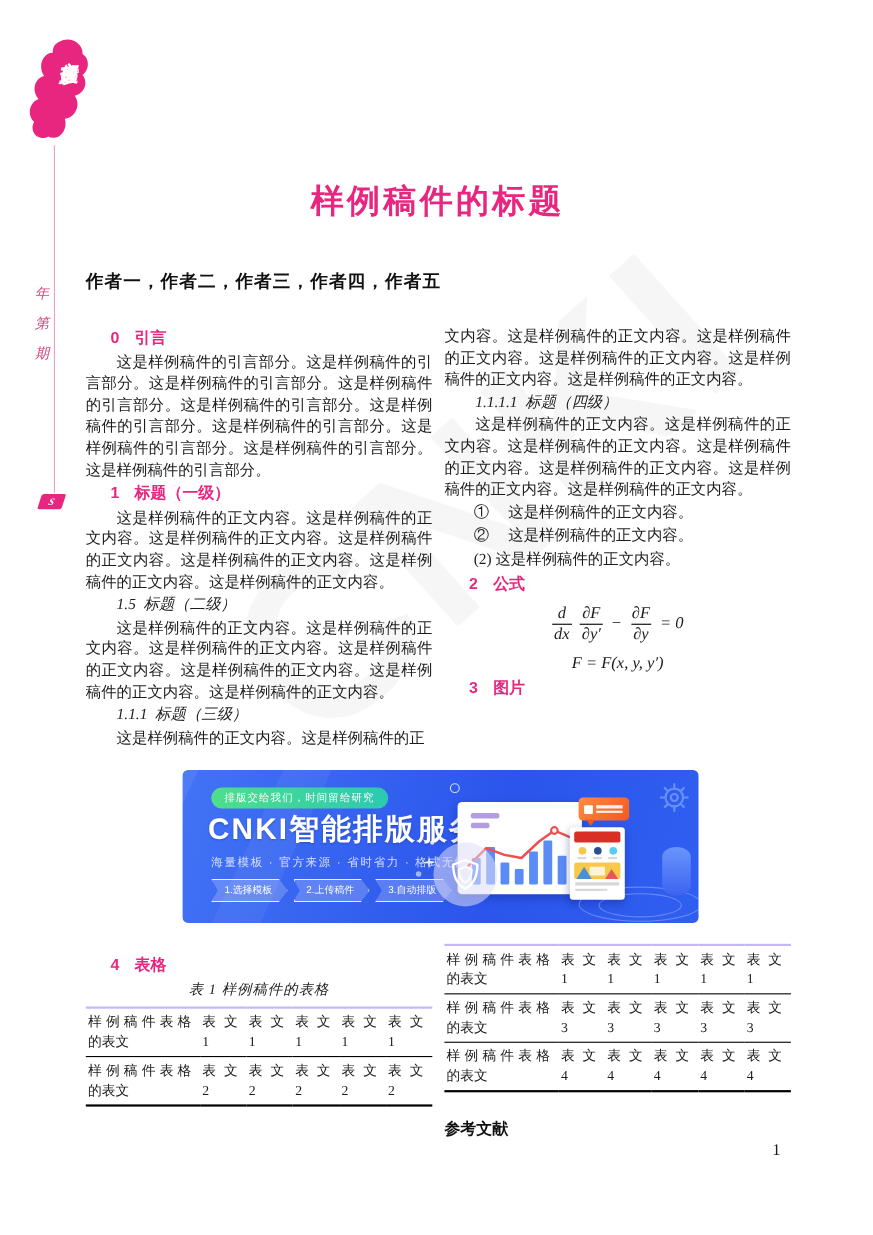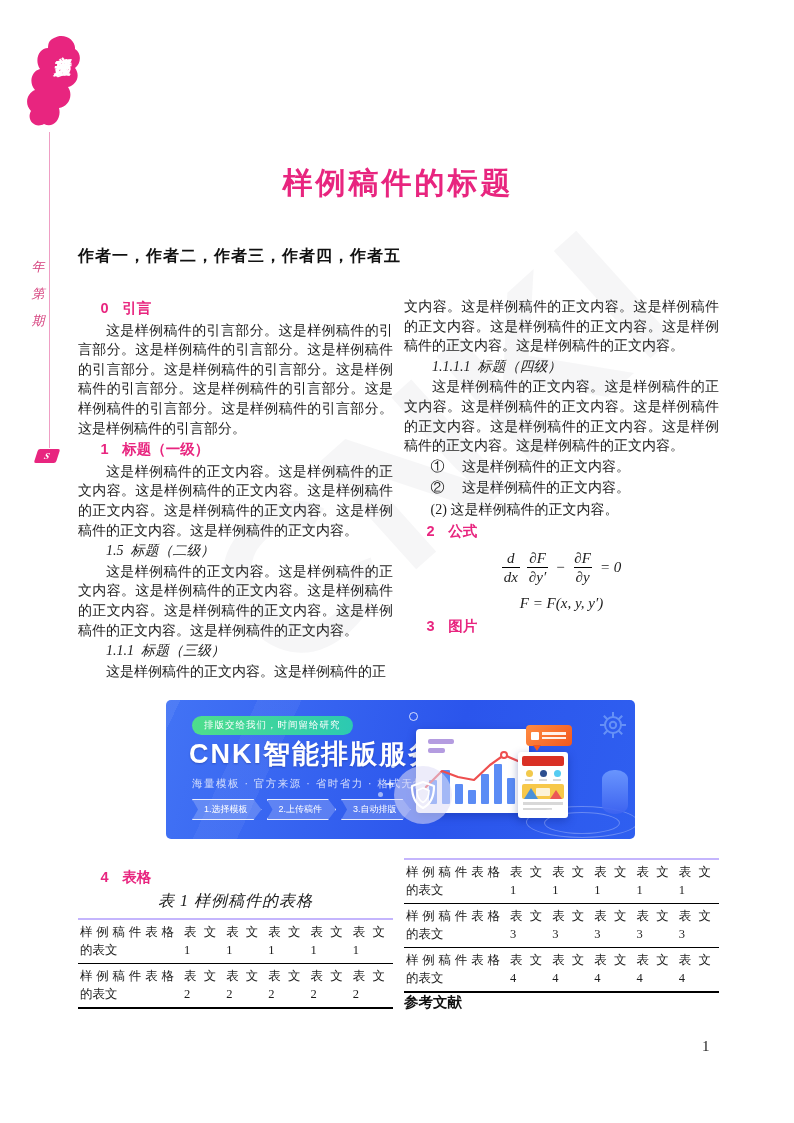--- a/index.html
+++ b/index.html
@@ -117,28 +117,28 @@
   .dot1{left:243px;top:12px;width:7px;height:7px;border:1.5px solid rgba(255,255,255,0.8);}
   .dot2{left:225px;top:64px;width:4px;height:4px;background:rgba(255,255,255,0.8);}
   .dot3{left:212px;top:92px;width:5px;height:5px;background:rgba(255,255,255,0.55);}
   .sparkle{position:absolute;left:218px;top:78px;color:#fff;}
 
   
   .fig-caption{position:absolute;left:78px;top:843px;width:640px;text-align:center;
                font-style:italic;font-size:12.5px;letter-spacing:1px;}
   .below-left{position:absolute;left:78px;top:866px;width:315px;}
   .below-right{position:absolute;left:404px;top:858px;width:315px;}
-  .tbl-caption{text-align:center;font-style:italic;font-size:16px;margin:4px 0 6px;letter-spacing:1px;}
+  .tbl-caption{text-align:center;font-style:italic;font-size:13px;margin:4px 0 6px;letter-spacing:1px;}
   table.stable{width:100%;border-collapse:collapse;border-top:2px solid #c4b5fd;
                border-bottom:2px solid #000;font-size:12.5px;}
   table.stable td{padding:3px 2px 4px;vertical-align:top;line-height:18px;}
   table.stable tr.sep td{border-bottom:1px solid #000;}
   td.c1{width:33%;}
   .spread{text-align:justify;text-align-last:justify;padding-right:6px;}
-  .refs{font-family:"Liberation Sans",sans-serif;font-weight:bold;
+  .refs{margin-top:24px;font-family:"Liberation Sans",sans-serif;font-weight:bold;
         font-size:14.5px;color:#111;}
   .pageno{position:absolute;left:702px;top:1038px;font-size:15px;}
 </style>
 </head>
 <body>
 
 <div class="page">
 
   <div class="watermark">CNKI</div>
 

